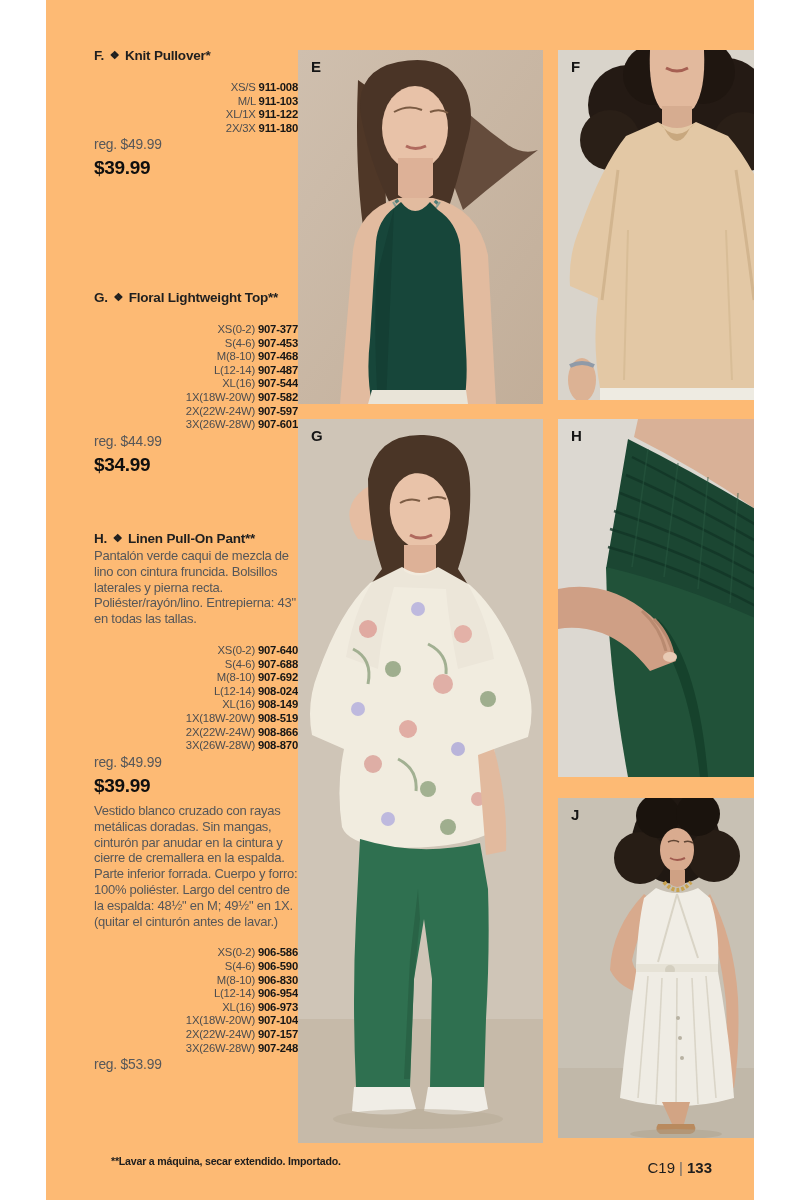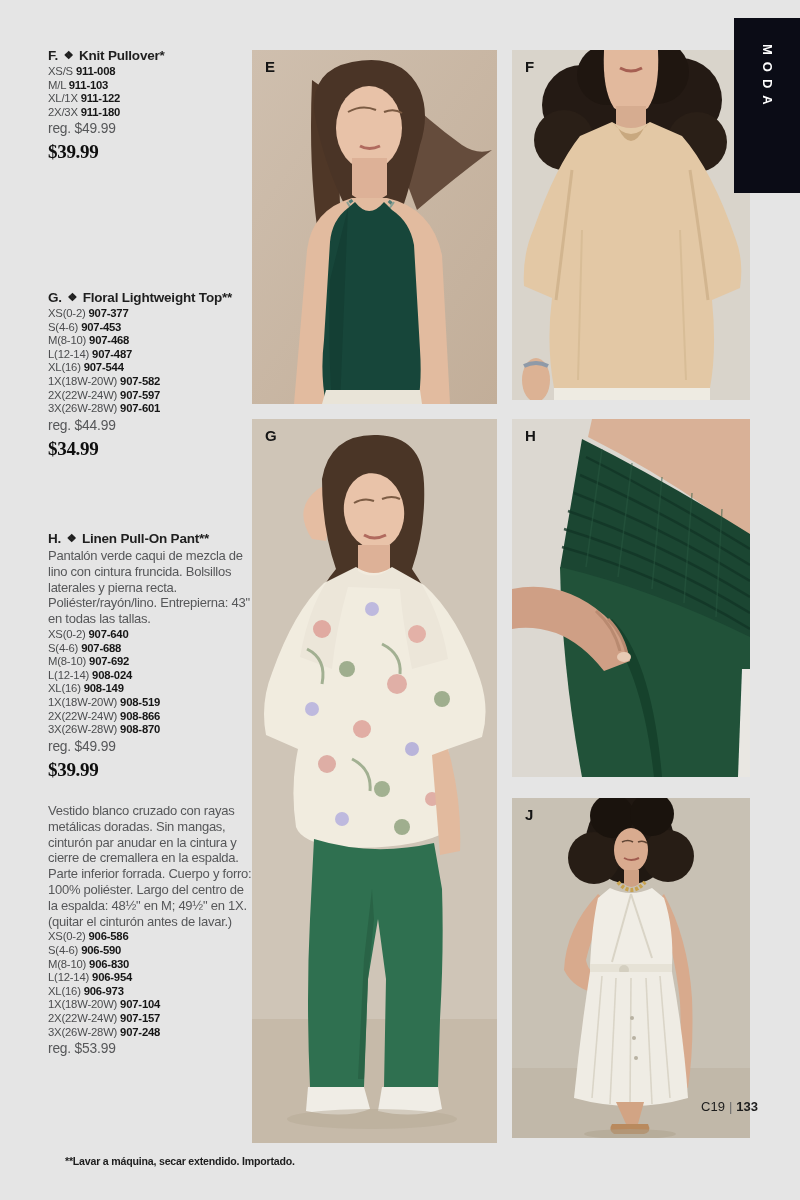--- a/index.html
+++ b/index.html
@@ -1,34 +1,34 @@
 <!DOCTYPE html>
 <html><head>
 <meta charset="utf-8">
 <style>
   * { margin:0; padding:0; box-sizing:border-box; }
   html,body { background:#ffffff; }
   .page {
-    position:relative; width:800px; height:1200px; margin:0 auto;
-    background:#e5e5e5; overflow:hidden;
+    position:relative; width:708px; height:1200px; margin:0 auto;
+    background:#fdba74; overflow:hidden;
     font-family:"Liberation Sans", sans-serif;
     -webkit-font-smoothing:antialiased;
   }
 
   
   .product { position:absolute; left:48px; width:204px; color:#1c1c1c; }
   .product h3 { font-size:13.5px; font-weight:bold; color:#1f1f1f; line-height:16px; letter-spacing:-0.2px; margin-bottom:1px; }
   .product h3 .marker { font-size:11px; padding:0 2px; position:relative; top:-1px; }
   .product .desc { font-size:13px; line-height:15.8px; color:#565759; letter-spacing:-0.25px; }
-  .sizes { list-style:none; margin-top:1px; }
+  .sizes { list-style:none; margin-top:17px;text-align:right; }
   .sizes li { font-size:11.3px; line-height:13.6px; letter-spacing:-0.2px; white-space:nowrap; }
   .sizes .sz { color:#4c4d4f; }
   .sizes .sku { color:#161616; font-weight:bold; }
   .reg { font-size:13.8px; color:#565759; line-height:15px; margin-top:2px; letter-spacing:-0.2px; }
-  .price { font-size:19px; font-weight:bold; color:#0f0f0f; margin-top:5px; letter-spacing:-0.3px;font-family:Liberation Serif, serif; }
+  .price { font-size:19px; font-weight:bold; color:#0f0f0f; margin-top:5px; letter-spacing:-0.3px; }
 
   
   .photo { position:absolute; overflow:hidden; }
   .photo svg { display:block; width:100%; height:100%; }
   .photo .tag {
     position:absolute; top:8px; left:13px; font-size:15px; font-weight:bold;
     color:#151515; letter-spacing:0.5px;
   }
 
   
@@ -39,21 +39,21 @@
   .moda-tab span {
     writing-mode:vertical-rl; color:#ffffff; font-weight:bold; font-size:13px;
     letter-spacing:7px; margin-top:26px; font-family:"Liberation Sans", sans-serif;
   }
 
   
   .footnote {
     position:absolute; left:65px; top:1155px; font-size:10.6px; font-weight:bold;
     color:#1d1d1d; letter-spacing:-0.2px;
   }
-  .pageref { position:absolute; right:42px; top:1099px; font-size:13px; color:#1d1d1d;text-align:right; }
+  .pageref { position:absolute; right:42px; top:1159px; font-size:15px; color:#1d1d1d;text-align:right; }
   .pageref .sep { color:#6b6b6b; padding:0 4px; font-weight:normal; }
   .pageref .num { font-weight:bold; }
 </style>
 </head>
 <body>
 
 <div class="page">
 
   <section class="product" style="top:48px;">
     <h3><span>F.</span> <span class="marker">❖</span> <span>Knit Pullover*</span></h3>

